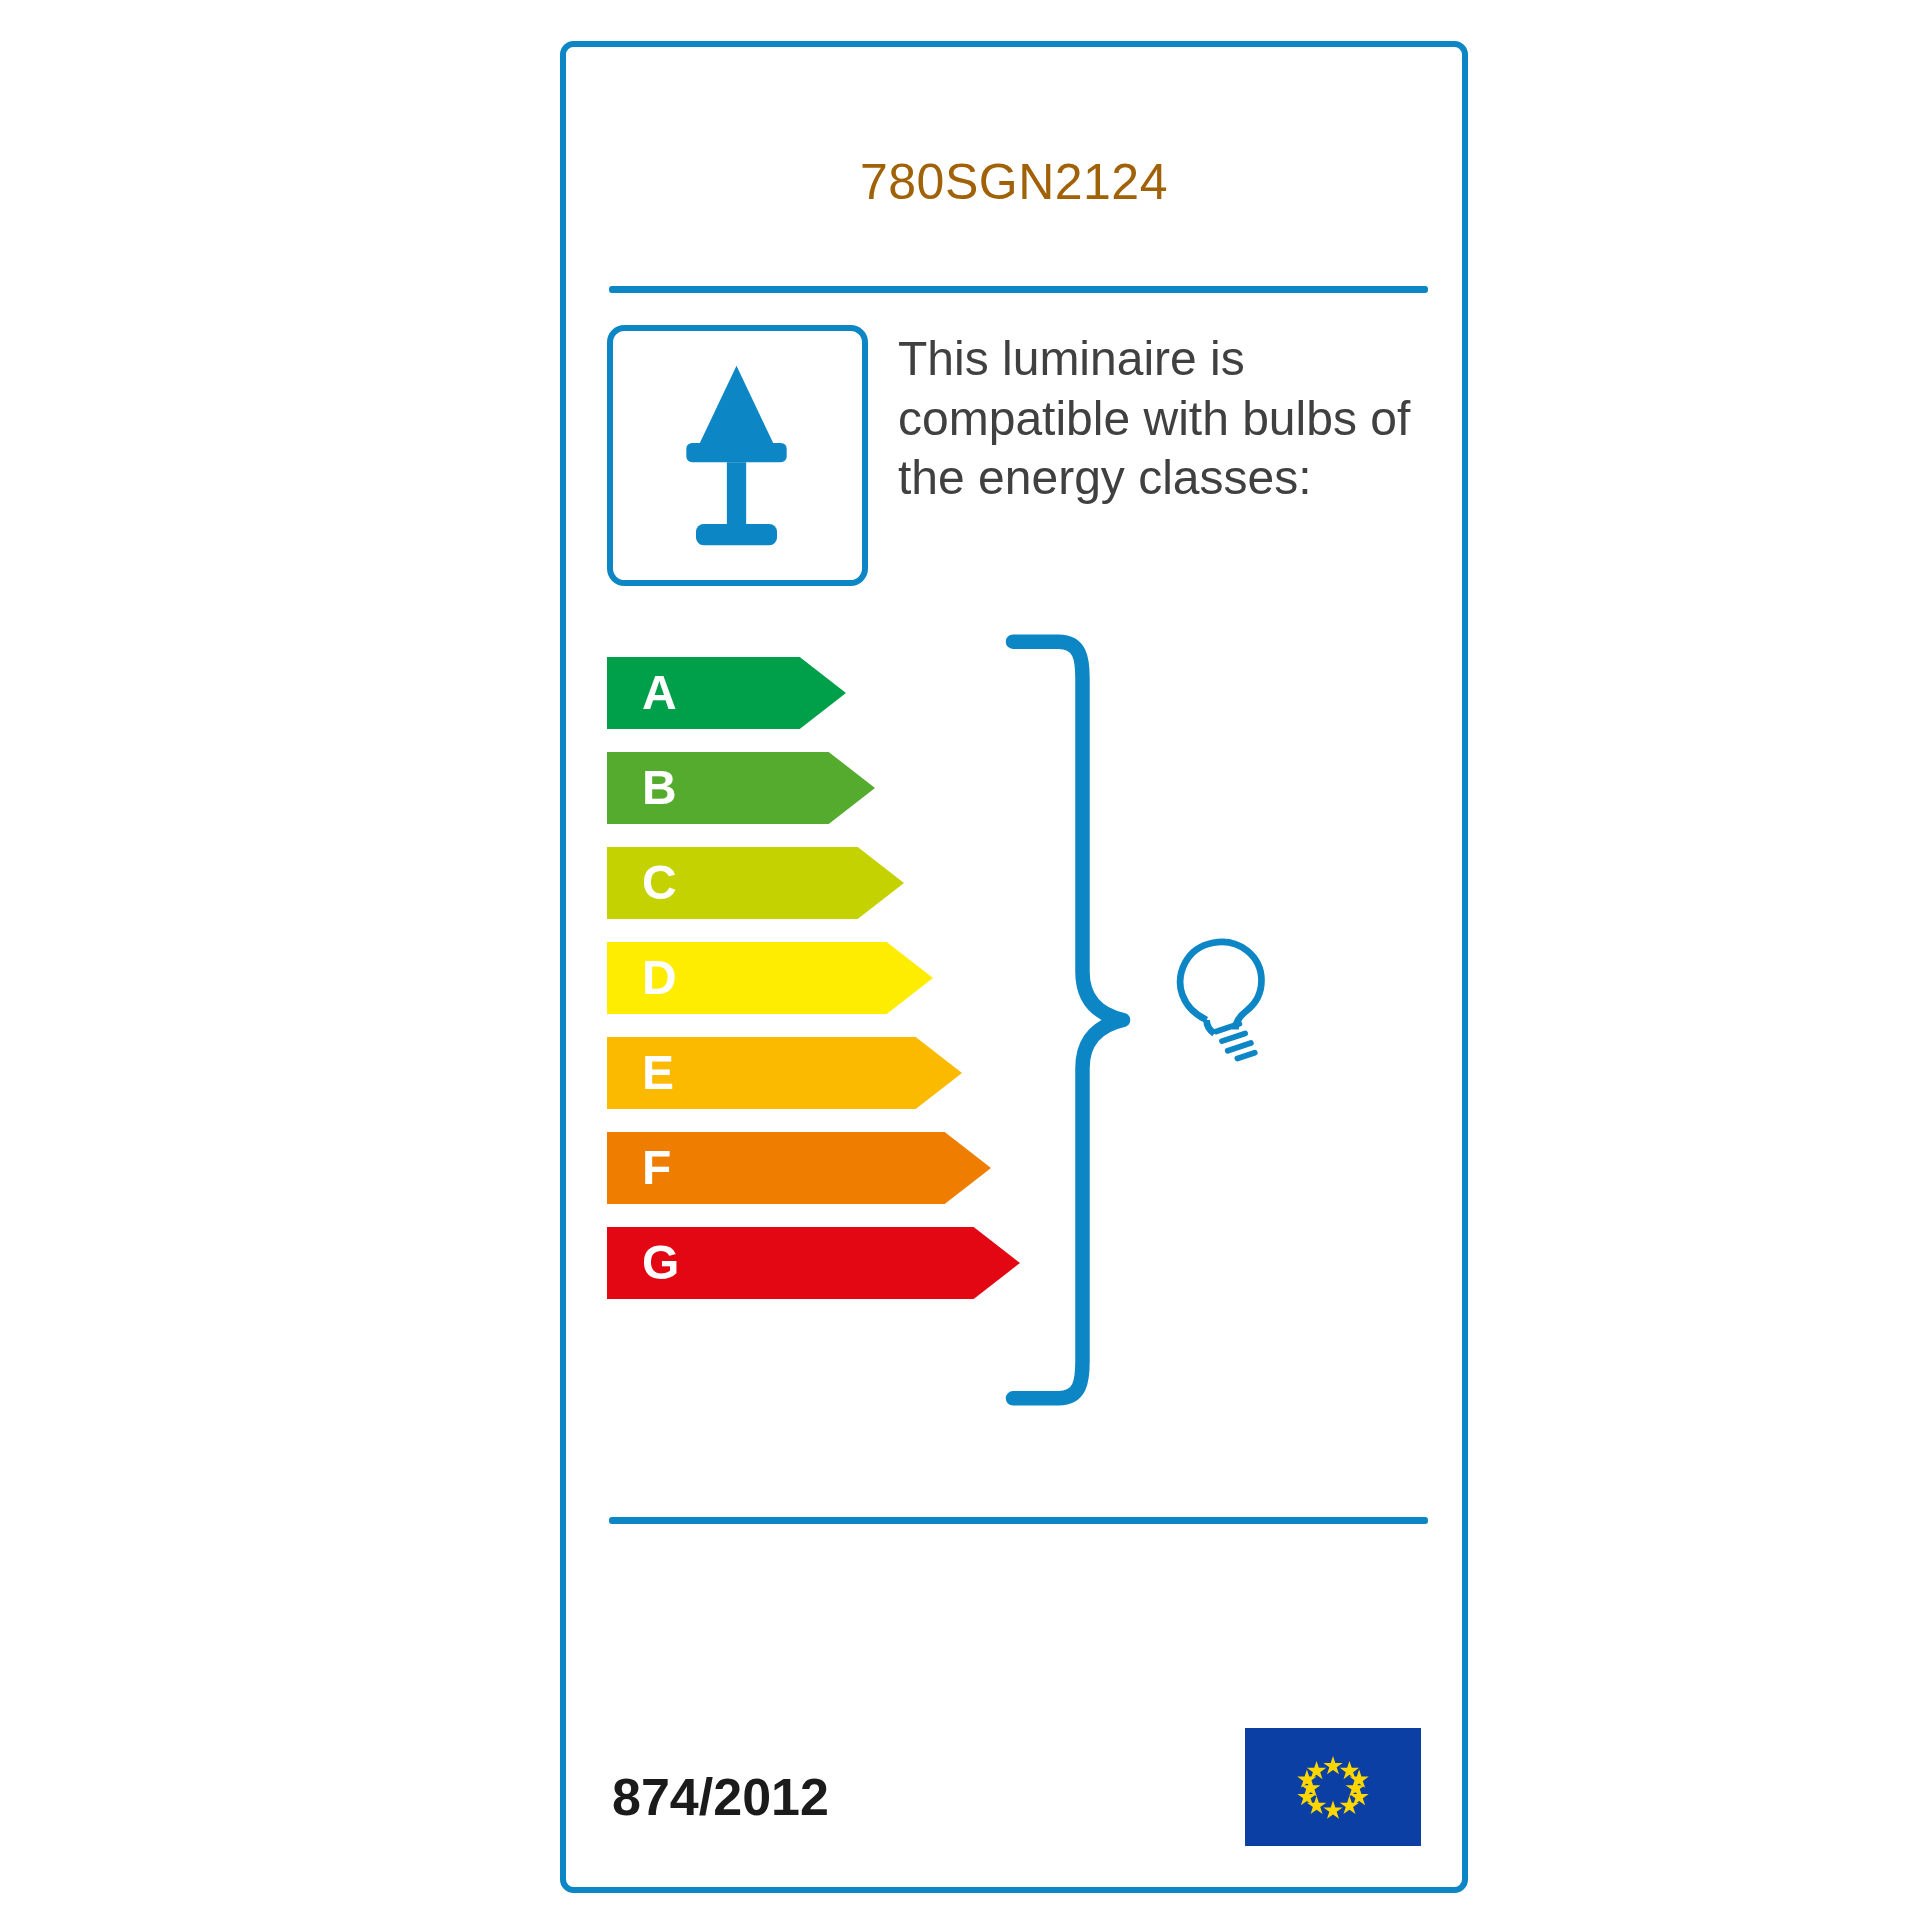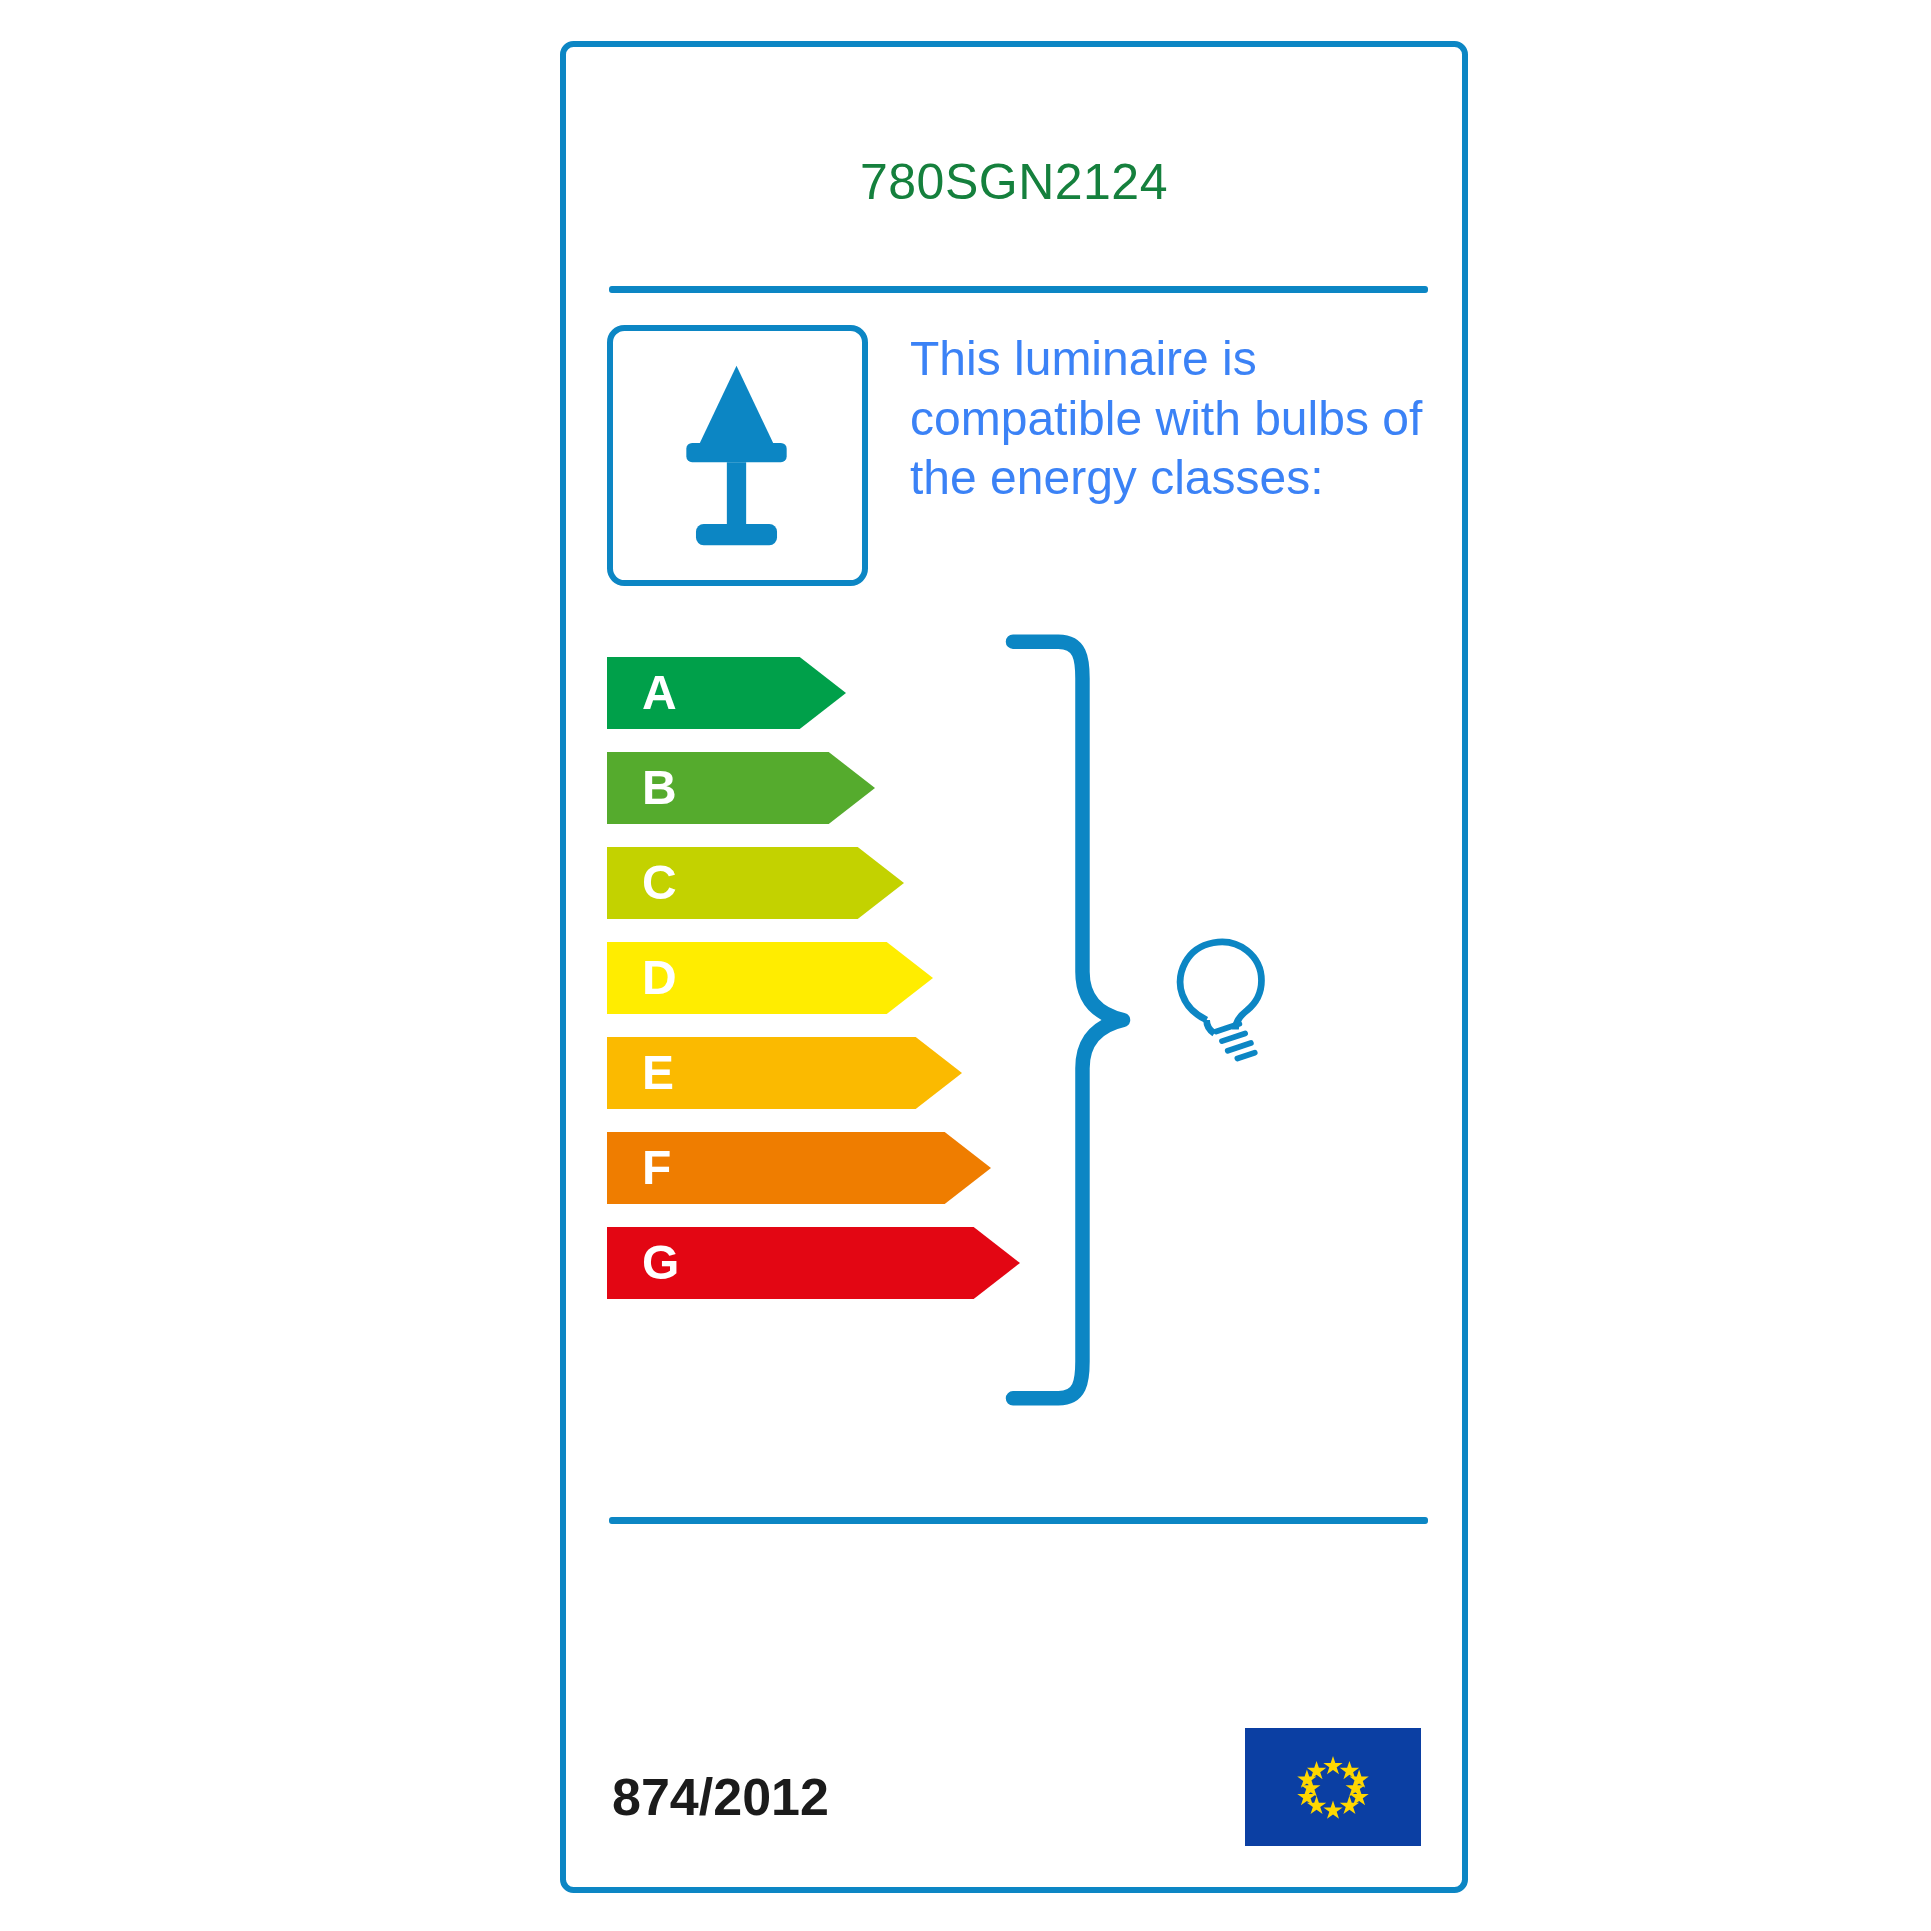--- a/index.html
+++ b/index.html
@@ -27,21 +27,21 @@
     box-sizing: border-box;
   }
 
   .model-code {
     position: absolute;
     left: 0;
     right: 0;
     top: 106px;
     text-align: center;
     font-size: 50px;
-    color: #15803d;
+    color: #a16207;
     letter-spacing: 0.5px;
   }
 
   .rule {
     position: absolute;
     left: 43px;
     width: 819px;
     height: 6.8px;
     background: #0c86c4;
     border-radius: 2.9px;
@@ -58,26 +58,26 @@
     height: 261px;
     border: 6.8px solid #0c86c4;
     border-radius: 17.4px;
     box-sizing: border-box;
   }
   .lamp-box svg { display: block; }
 
   
   .compat-text {
     position: absolute;
-    left: 344px;
+    left: 332px;
     top: 282px;
     width: 550px;
     font-size: 48px;
     line-height: 1.24;
-    color: #3b82f6;
+    color: #404040;
   }
 
   
   .bars {
     position: absolute;
     left: 41px;
     top: 610px;
     width: 386px;
   }
   .bar-row {

